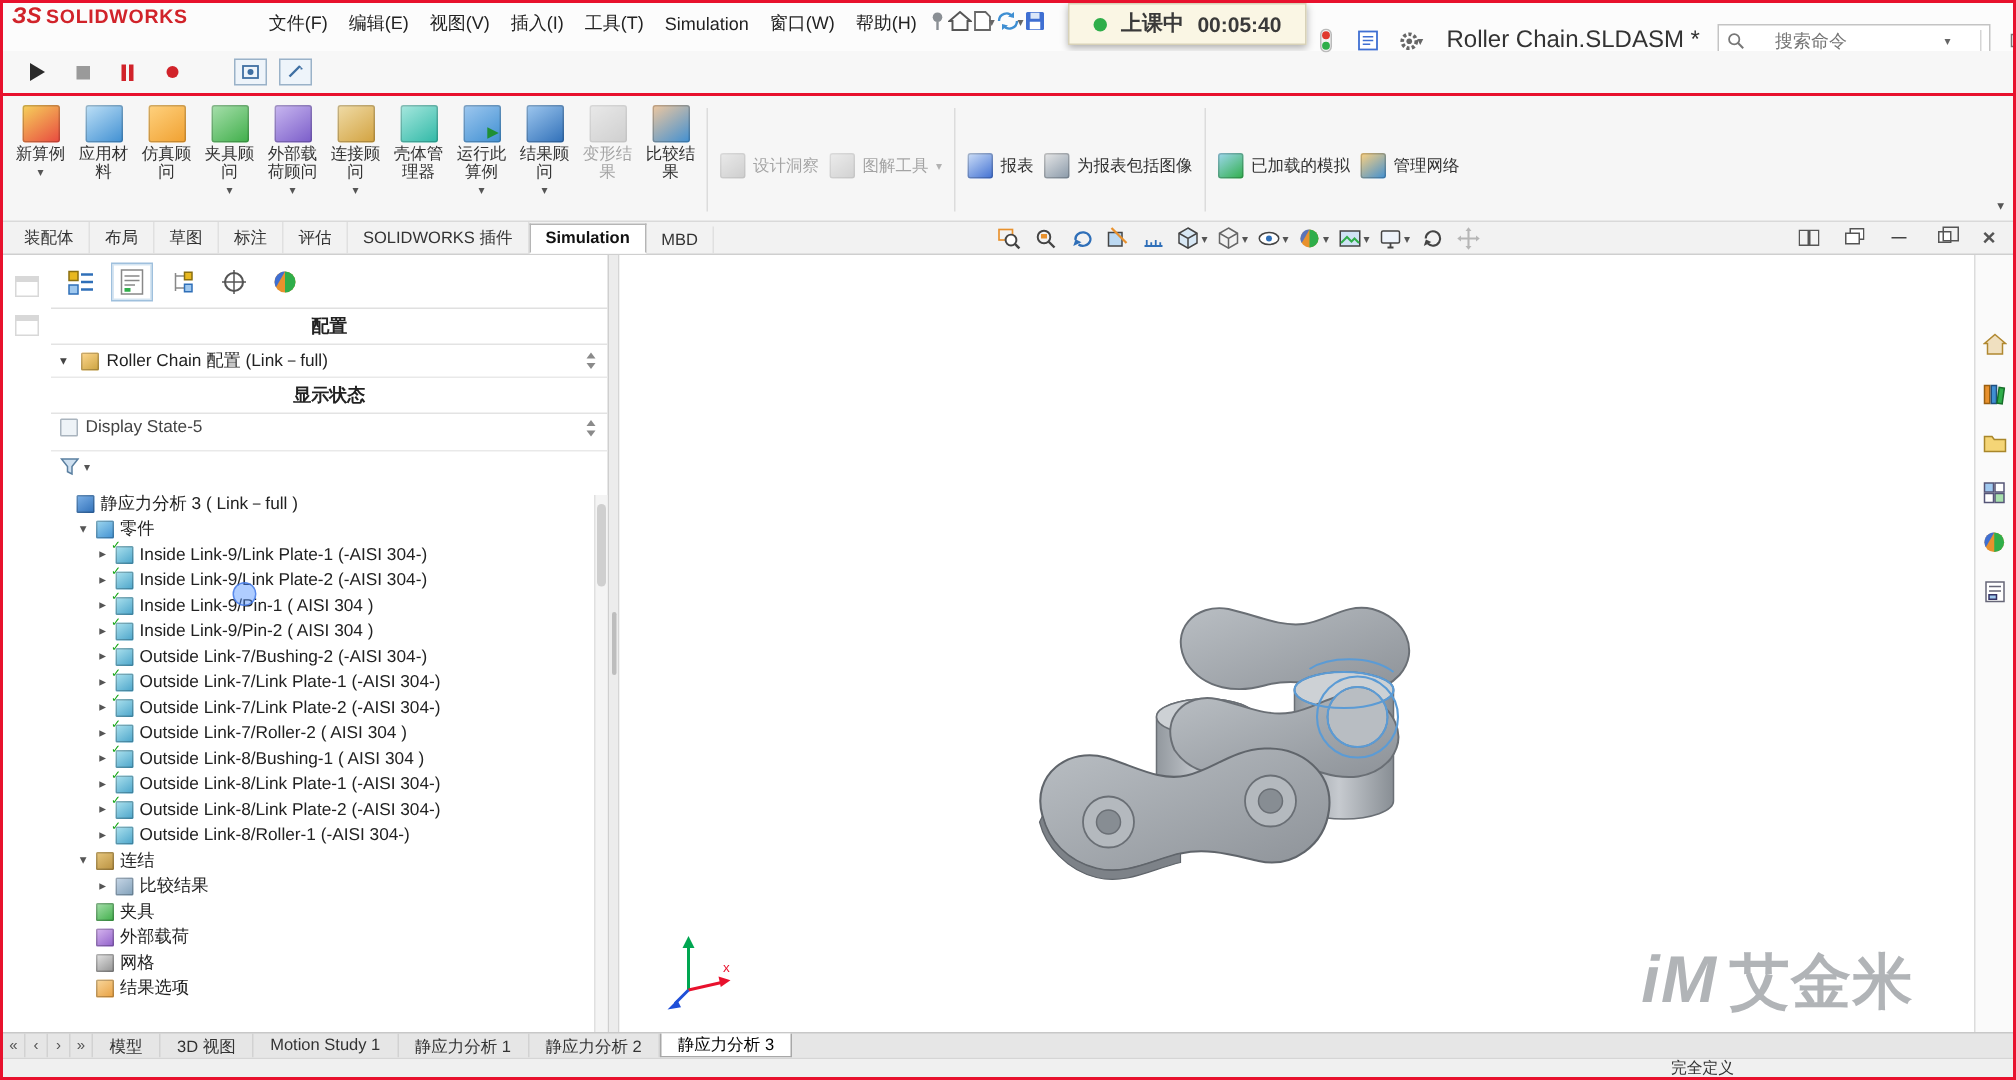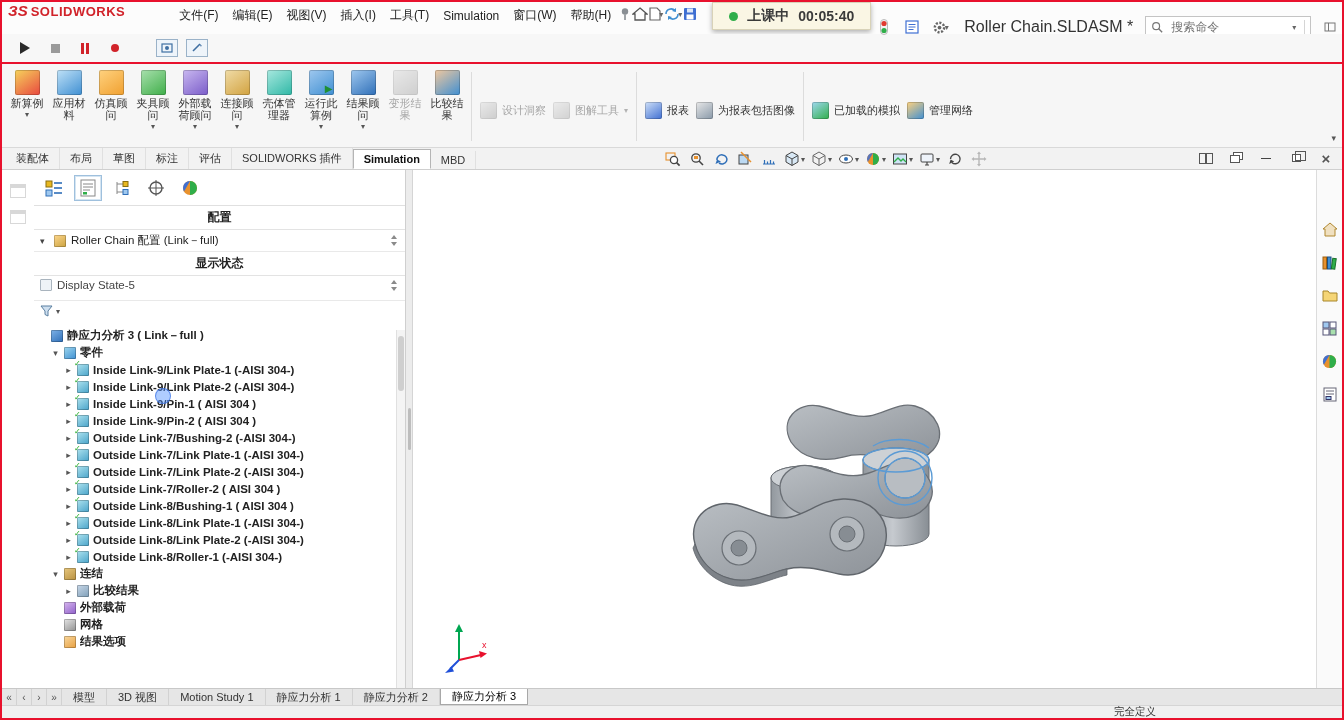--- a/index.html
+++ b/index.html
@@ -13,21 +13,21 @@
   .logo .mark{color:#d1232a;font-weight:bold;font-style:italic;font-size:15px;}
   .logo .word{color:#d1232a;font-weight:bold;font-size:13px;letter-spacing:.5px;}
   .menu{font-size:12px;padding:5px 7px;color:#222;white-space:nowrap;}
   .tb-ico{width:24px;height:24px;display:flex;align-items:center;justify-content:center;color:#555;position:relative;}
   .tb-ico svg{display:block;}
   .tb-caret{font-size:8px;color:#666;margin-left:-2px;}
   .timer{margin-left:14px;background:#faf6e4;border:1px solid #d8d2b8;box-shadow:0 2px 5px rgba(0,0,0,.3);padding:4px 16px;font-size:14px;font-weight:bold;color:#3a3a3a;display:flex;align-items:center;gap:9px;white-space:nowrap;}
   .timer .dot{width:9px;height:9px;border-radius:50%;background:#2fae4a;flex:0 0 auto;}
   .t-right{margin-left:auto;display:flex;align-items:center;gap:4px;}
   .doc-title{font-size:16px;color:#333;margin:16px 8px;white-space:nowrap;}
-  .search{display:flex;align-items:center;border:1px solid #c4c4c4;background:#fff;height:22px;width:166px;padding:0 5px;gap:8px;}
+  .search{display:flex;align-items:center;border:1px solid #c4c4c4;background:#fff;height:22px;width:182px;padding:0 5px;gap:20px;}
   .search input{border:none;outline:none;flex:1;font-size:12px;color:#555;font-family:inherit;background:transparent;min-width:0;}
   .search .sep{width:1px;height:14px;background:#d5d5d5;}
   .search .caret{font-size:8px;color:#666;}
   .winbtn{width:30px;height:24px;display:flex;align-items:center;justify-content:center;color:#444;}
   .ico-restore{position:relative;width:9px;height:8px;border:1px solid #555;background:#fff;}
   .ico-restore::before{content:'';position:absolute;left:2px;top:-4px;width:9px;height:8px;border:1px solid #555;}
   .ico-min{width:10px;height:1px;background:#444;}
   .ico-close{font-size:15px;font-weight:bold;line-height:1;}
   .helpq{font-weight:bold;color:#555;border:1px solid #999;border-radius:50%;width:14px;height:14px;font-size:10px;display:flex;align-items:center;justify-content:center;}
 
@@ -100,21 +100,21 @@
   .prow{display:flex;align-items:center;gap:5px;padding:3px 6px;border-bottom:1px solid #e9e9e9;font-size:11.5px;flex:0 0 auto;}
   .prow .exp{font-size:9px;color:#444;width:9px;}
   .sq-ico{width:12px;height:12px;border-radius:1px;flex:0 0 auto;}
   .cfg-ico{background:linear-gradient(145deg,#ffd88f,#caa23f);box-shadow:inset 0 0 0 1px rgba(0,0,0,.2);}
   .ds-ico{border:1px solid #a9b4be;background:#eef3f7;}
   .stepper{margin-left:auto;display:flex;flex-direction:column;gap:3px;padding-right:2px;}
   .tri-up{width:0;height:0;border-left:3px solid transparent;border-right:3px solid transparent;border-bottom:4px solid #8a8a8a;}
   .tri-dn{width:0;height:0;border-left:3px solid transparent;border-right:3px solid transparent;border-top:4px solid #8a8a8a;}
   .sliver{height:7px;border-bottom:1px solid #e9e9e9;overflow:hidden;flex:0 0 auto;}
   .filterrow{display:flex;align-items:center;gap:3px;padding:4px 6px 10px;flex:0 0 auto;}
-  .tree{flex:1;overflow:hidden;padding-right:10px;position:relative;font-weight:bold;}
+  .tree{flex:1;overflow:hidden;padding-right:10px;position:relative;}
   .trow{display:flex;align-items:center;gap:4px;height:17px;font-size:11.5px;white-space:nowrap;overflow:hidden;}
   .arr{width:9px;font-size:9px;color:#555;text-align:center;flex:0 0 auto;}
   .ti{width:12px;height:12px;border-radius:1px;box-shadow:inset 0 0 0 1px rgba(0,0,0,.22);position:relative;flex:0 0 auto;}
   .ic-study{background:linear-gradient(145deg,#7fb3e8,#2f6fb8);}
   .ic-parts{background:linear-gradient(145deg,#9fd8ef,#3f8fd2);}
   .ic-part{background:linear-gradient(145deg,#aee3ef,#49a3c9);}
   .ic-part::after{content:"✓";position:absolute;left:-3px;top:-5px;font-size:8px;font-weight:bold;color:#18a618;}
   .ic-connections{background:linear-gradient(145deg,#e8c87f,#b8903f);}
   .ic-interaction{background:linear-gradient(145deg,#c9d8e8,#7f9fb8);}
   .ic-fixtures{background:linear-gradient(145deg,#a8e0ad,#3fae49);}
@@ -678,20 +678,25 @@
             <span class="ti ic-connections"></span>
             <span class="tlabel">连结</span>
           </div>
           <div class="trow" style="padding-left: 30px;">
             <span class="arr">▸</span>
             <span class="ti ic-interaction"></span>
             <span class="tlabel">比较结果</span>
           </div>
           <div class="trow" style="padding-left: 17px;">
             <span class="arr"></span>
+            <span class="ti ic-fixtures"></span>
+            <span class="tlabel">夹具</span>
+          </div>
+          <div class="trow" style="padding-left: 17px;">
+            <span class="arr"></span>
             <span class="ti ic-loads"></span>
             <span class="tlabel">外部载荷</span>
           </div>
           <div class="trow" style="padding-left: 17px;">
             <span class="arr"></span>
             <span class="ti ic-mesh"></span>
             <span class="tlabel">网格</span>
           </div>
           <div class="trow" style="padding-left: 17px;">
             <span class="arr"></span>
@@ -748,20 +753,24 @@
       <svg viewBox="0 0 48 52" style="position:absolute;left:28px;bottom:14px;width:48px;height:52px;">
         <line x1="18" y1="38" x2="18" y2="9" stroke="#00a651" stroke-width="2"></line>
         <path d="M18,2 L14,10 L22,10 Z" fill="#00a651"></path>
         <line x1="18" y1="38" x2="40" y2="33" stroke="#e8112d" stroke-width="2"></line>
         <path d="M46,31.5 L38,29 L39.5,36 Z" fill="#e8112d"></path>
         <text x="41" y="26" font-size="9" fill="#e8112d">x</text>
         <line x1="18" y1="38" x2="9" y2="47" stroke="#1f4fd8" stroke-width="2"></line>
         <path d="M4,51 L10.5,44.5 L13,49.5 Z" fill="#1f4fd8"></path>
       </svg>
 
+      <div class="watermark">
+        <span class="wm-mark">iM</span>
+        <span>艾金米</span>
+      </div>
     </div>
 
     <div class="taskpane">
       <span class="tp-ico">
           <svg width="16" height="15" viewBox="0 0 16 15">
             <path d="M8,1 L15,7 L13,7 L13,14 L3,14 L3,7 L1,7 Z" fill="#f0e0c0" stroke="#b08830"></path>
           </svg>
         </span>
       <span class="tp-ico">
           <svg width="15" height="15" viewBox="0 0 15 15">

